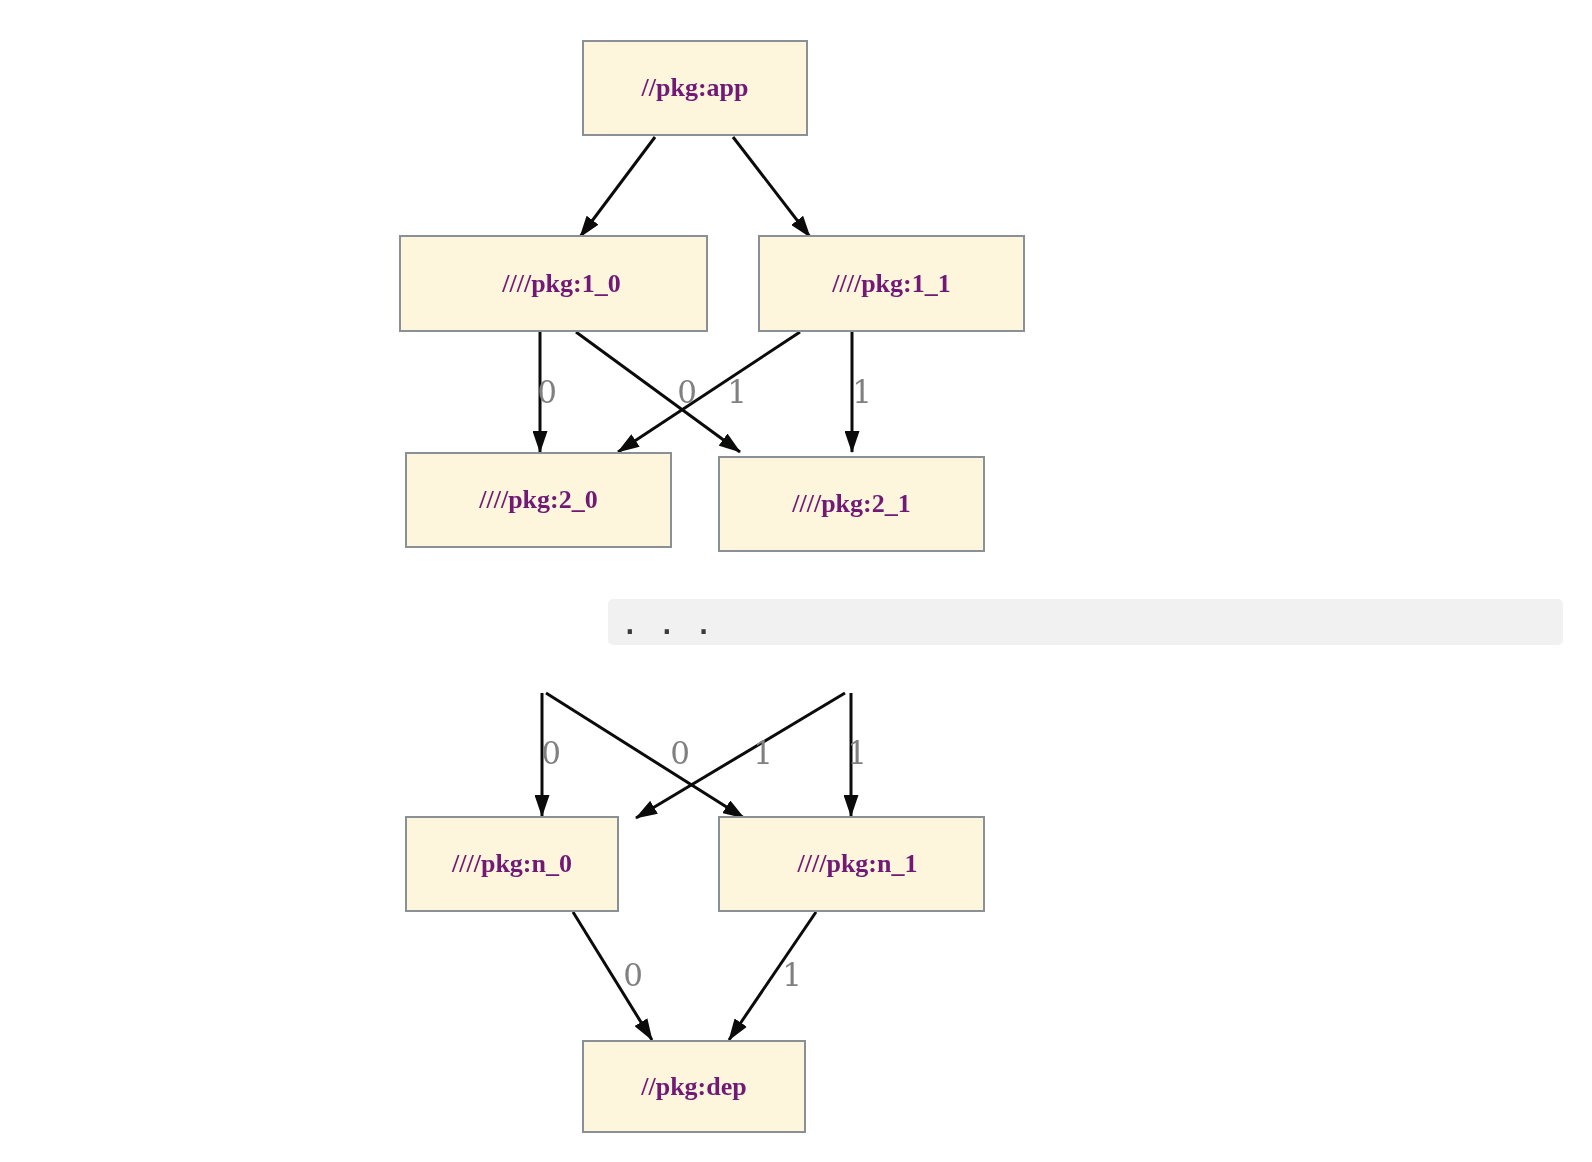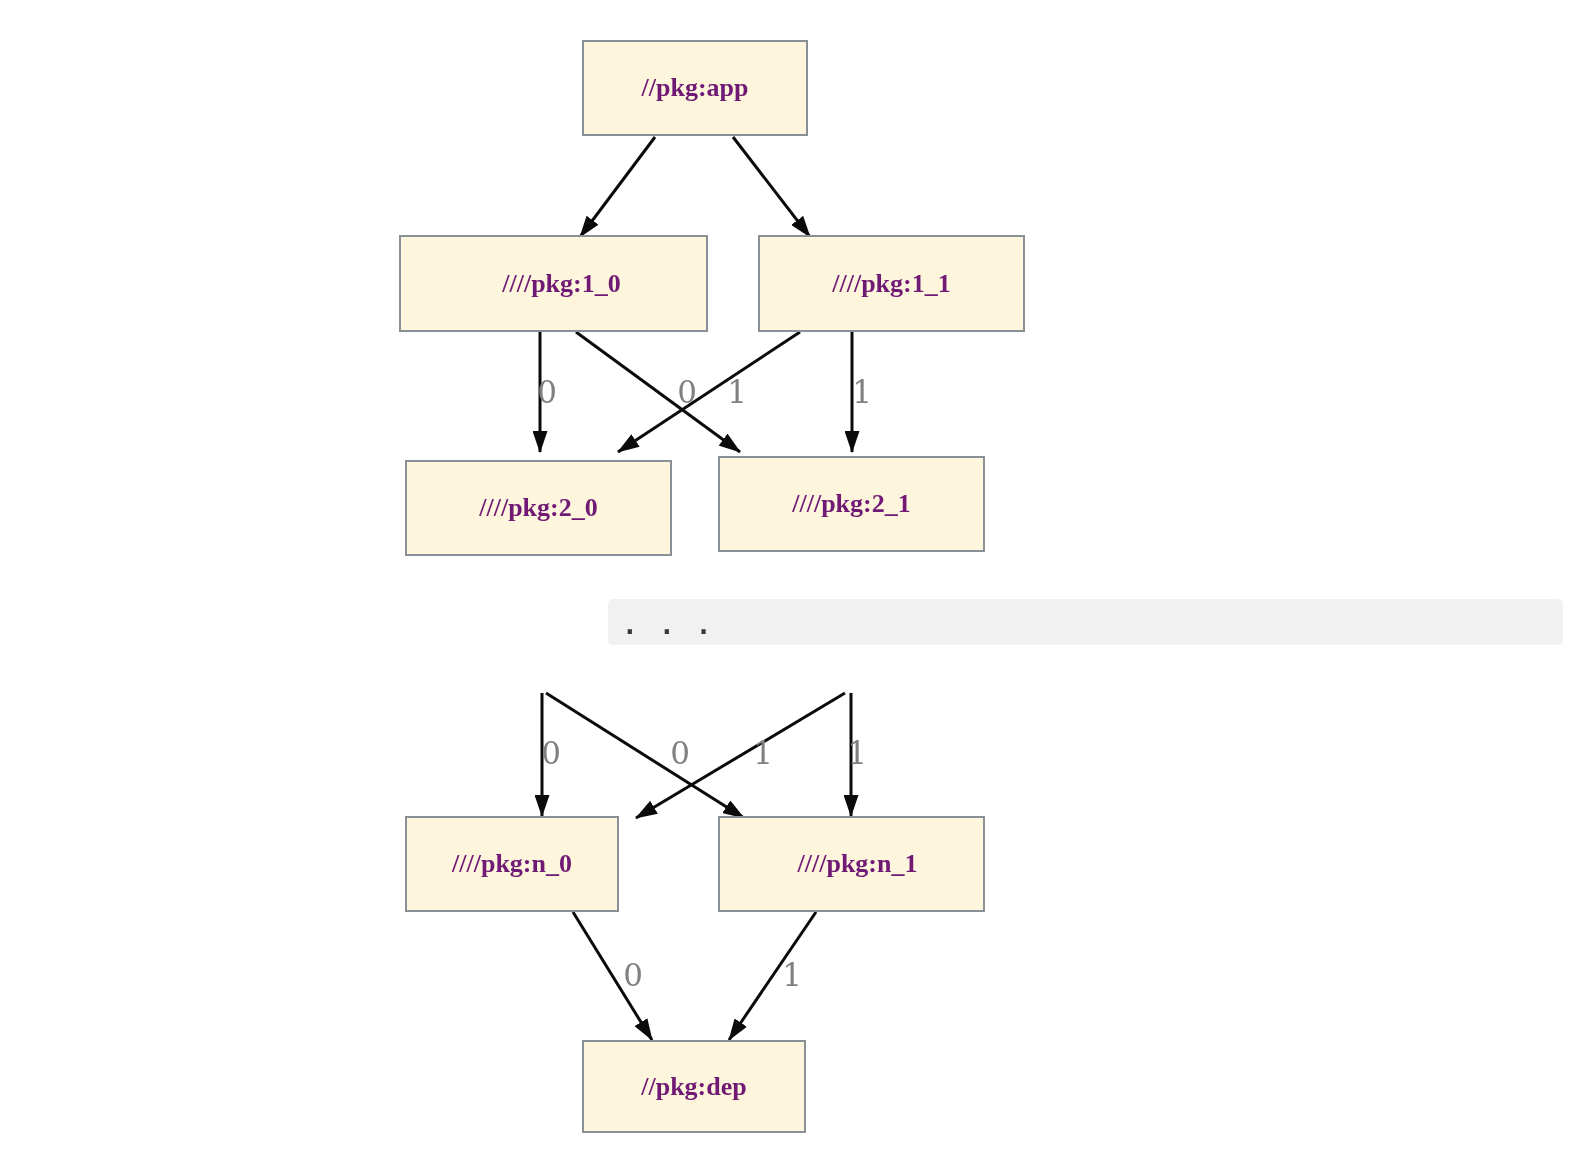--- a/index.html
+++ b/index.html
@@ -87,21 +87,21 @@
     <line x1="845" y1="693" x2="636" y2="818" marker-end="url(#arrow)"></line>
     <line x1="851" y1="693" x2="851" y2="816" marker-end="url(#arrow)"></line>
 
     <line x1="573" y1="912" x2="652" y2="1040" marker-end="url(#arrow)"></line>
     <line x1="816" y1="912" x2="729" y2="1040" marker-end="url(#arrow)"></line>
   </svg>
 
   <div class="node" style="left:582px; top:40px;  width:226px; height:96px;">//pkg:app</div>
   <div class="node" style="left:399px; top:235px; width:309px; height:97px;padding-left:16px;">////pkg:1_0</div>
   <div class="node" style="left:718px; top:235px; width:267px; height:97px;margin-left:40px;">////pkg:1_1</div>
-  <div class="node" style="left:405px; top:452px; width:267px; height:96px;margin-top:8px;">////pkg:2_0</div>
+  <div class="node" style="left:405px; top:452px; width:267px; height:96px;">////pkg:2_0</div>
   <div class="node" style="left:718px; top:456px; width:267px; height:96px;">////pkg:2_1</div>
   <div class="node" style="left:405px; top:816px; width:214px; height:96px;">////pkg:n_0</div>
   <div class="node" style="left:718px; top:816px; width:267px; height:96px;padding-left:12px;">////pkg:n_1</div>
   <div class="node" style="left:582px; top:1040px; width:224px; height:93px;">//pkg:dep</div>
 
   <div class="ellipsis-band">
     <span class="dots">. . .</span>
   </div>
 
   <div class="elabel" style="left:547px; top:392px;">0</div>

